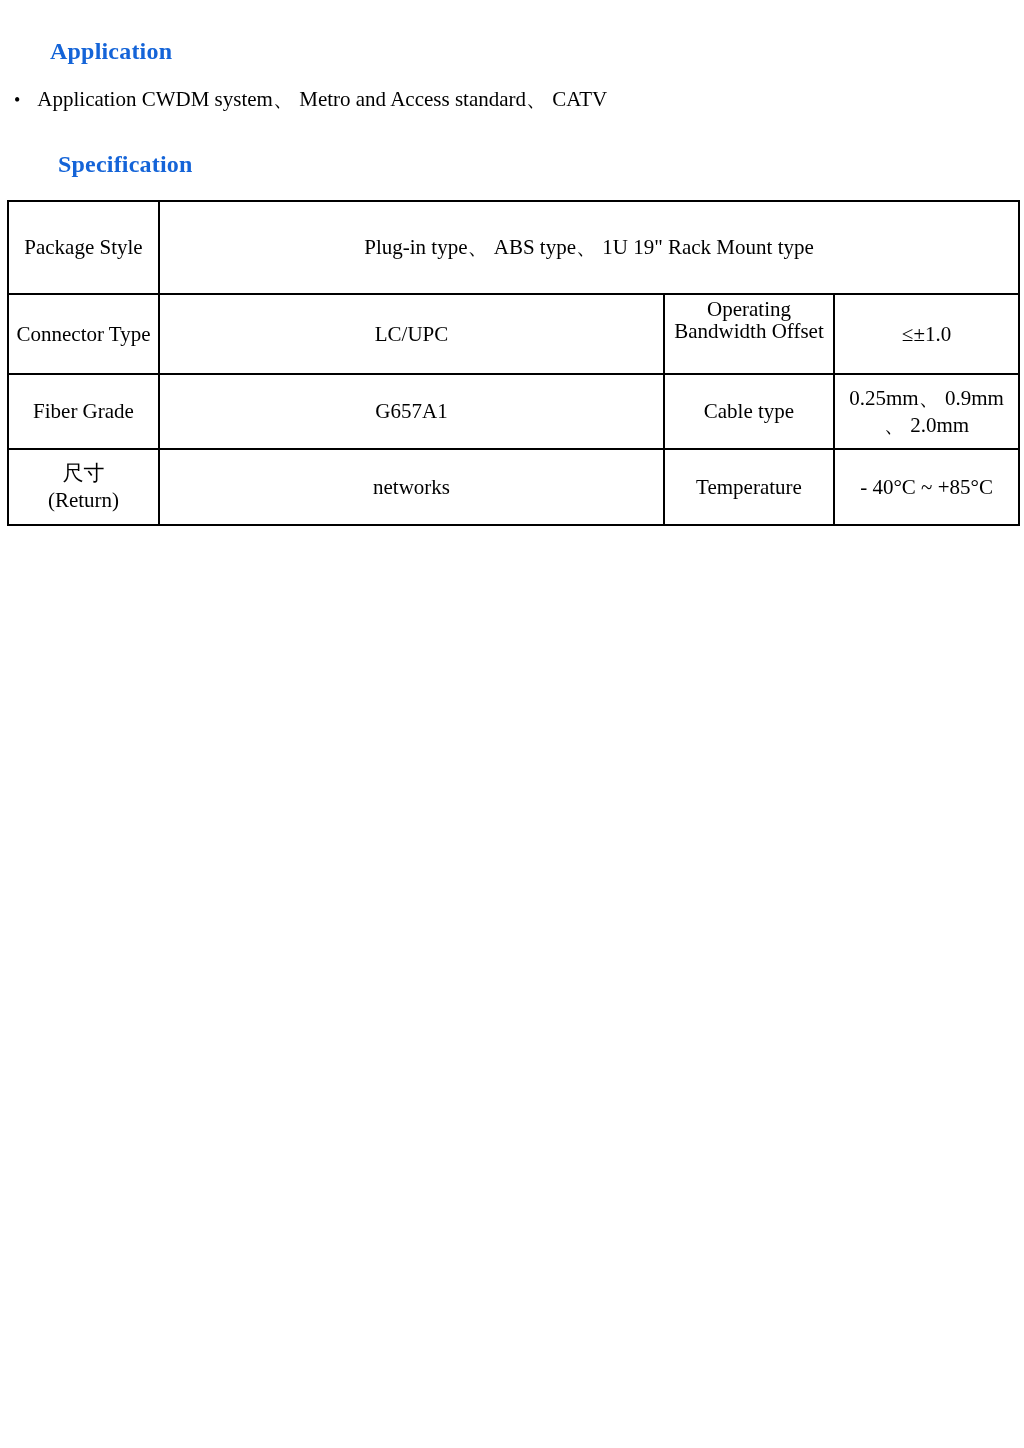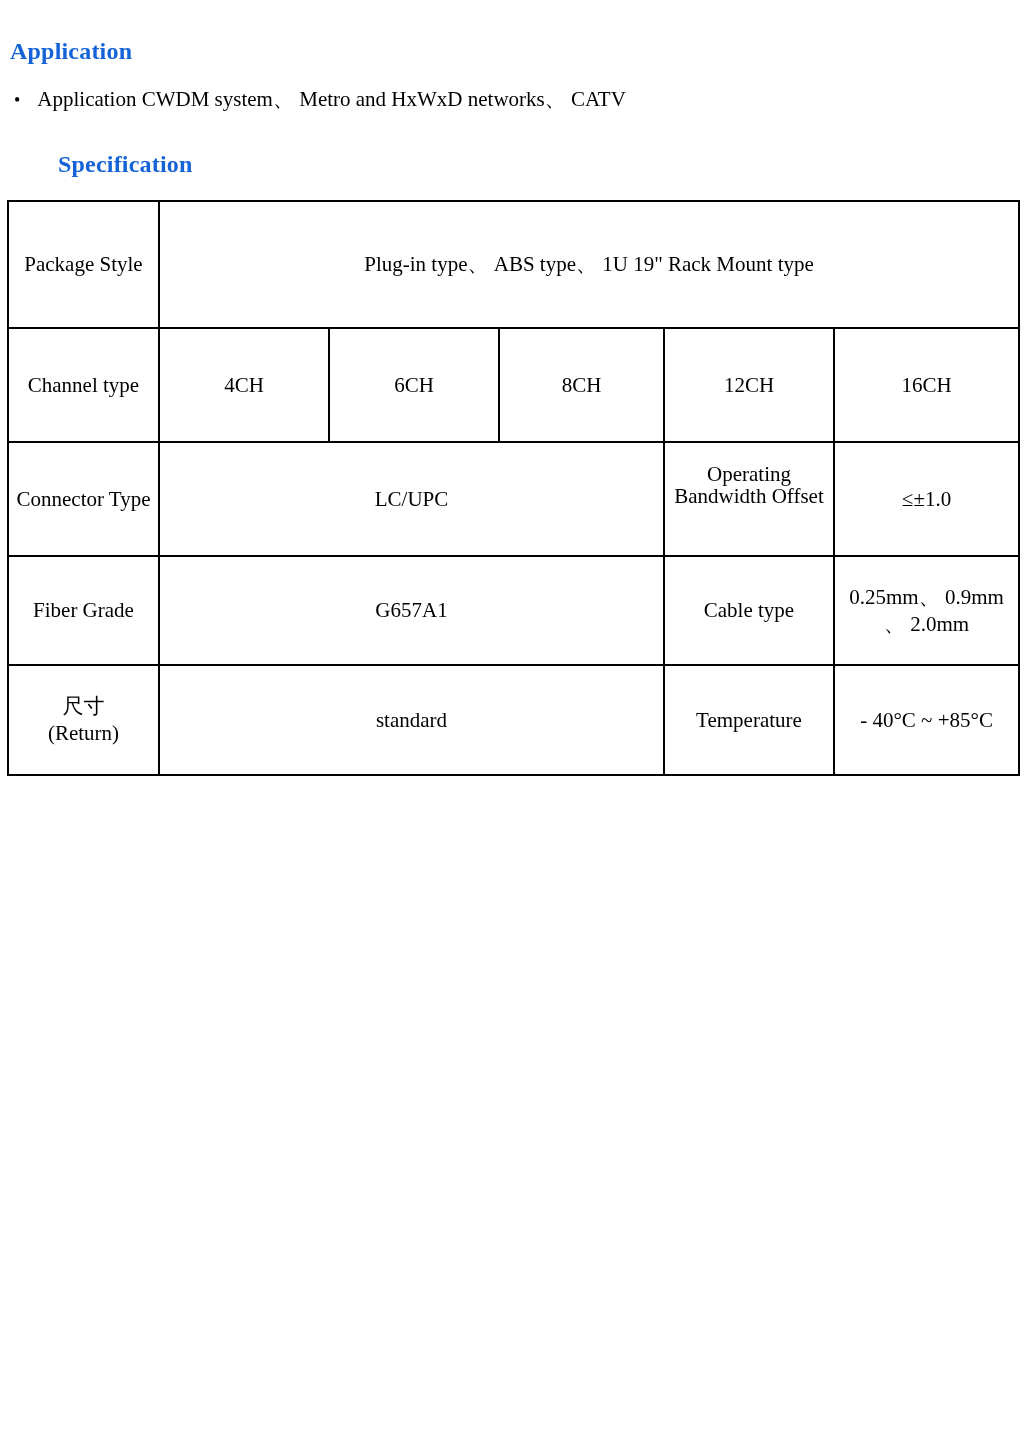--- a/index.html
+++ b/index.html
@@ -15,21 +15,21 @@
     color: #000000;
   }
   .heading {
     position: absolute;
     left: 10px;
     font-size: 24px;
     font-weight: bold;
     line-height: 28px;
     letter-spacing: 0.2px;
   }
-  #application-heading { top: 37px; }
+  #application-heading { top: 37px; margin-left: 40px; }
   #specification-heading { top: 150px; margin-left: 48px; }
 
   .bullet-line {
     position: absolute;
     left: 14px;
     top: 86px;
     font-size: 21px;
     line-height: 26px;
     display: flex;
     align-items: baseline;
@@ -46,21 +46,21 @@
     width: 1011px;
     border-collapse: collapse;
     table-layout: fixed;
   }
   table.spec td {
     border: 2px solid #000000;
     text-align: center;
     vertical-align: middle;
     font-size: 21px;
     line-height: 27px;
-    padding: 18px 6px;
+    padding: 1px 6px;
     overflow: hidden;
   }
   tr.row-1 td { height: 89px; }
   tr.row-2 td { height: 76px; }
   tr.row-3 td { height: 75px; }
   tr.row-4 td { height: 73px; }
   tr.row-5 td { height: 74px; }
   tr.row-6 td { height: 71px; }
   tr.row-7 td { height: 72px; }
 
@@ -78,49 +78,41 @@
     padding-top: 2px;
   }
 </style>
 </head>
 <body>
 
 <div id="application-heading" class="heading" style="color: rgb(20, 100, 216);">Application</div>
 
 <div class="bullet-line">
   <span class="bullet-marker">•</span>
-  <span>Application CWDM system、 Metro and HxWxD networks、 CATV</span>
+  <span>Application CWDM system、 Metro and Access standard、 CATV</span>
 </div>
 
 <div id="specification-heading" class="heading" style="color: rgb(20, 100, 216);">Specification</div>
 
 <table class="spec">
   <colgroup>
     <col style="width:151px">
     <col style="width:170px">
     <col style="width:170px">
     <col style="width:165px">
     <col style="width:170px">
     <col style="width:185px">
   </colgroup>
 
   <tbody>
       <tr class="row-1">
     <td>Package Style</td>
     <td colspan="5">Plug-in type、 ABS type、 1U 19" Rack Mount type</td>
   </tr>
 
-  <tr class="row-2">
-    <td>Channel type</td>
-    <td>4CH</td>
-    <td>6CH</td>
-    <td>8CH</td>
-    <td>12CH</td>
-    <td>16CH</td>
-  </tr>
 
 
 
   <tr class="row-5">
     <td>Connector Type</td>
     <td colspan="3">LC/UPC</td>
     <td class="clipped-cell">
       <div class="clip-box">Operating Bandwidth Offset</div>
     </td>
     <td>≤±1.0</td>
@@ -130,18 +122,18 @@
     <td>Fiber Grade</td>
     <td colspan="3">G657A1</td>
     <td>Cable type</td>
     <td class="multiline">0.25mm、 0.9mm
 、 2.0mm</td>
   </tr>
 
   <tr class="row-7">
     <td class="multiline">尺寸
 (Return)</td>
-    <td colspan="3">standard</td>
+    <td colspan="3">networks</td>
     <td>Temperature</td>
     <td>- 40°C ~ +85°C</td>
   </tr>
 </tbody>
   </table>
 
 </body></html>

